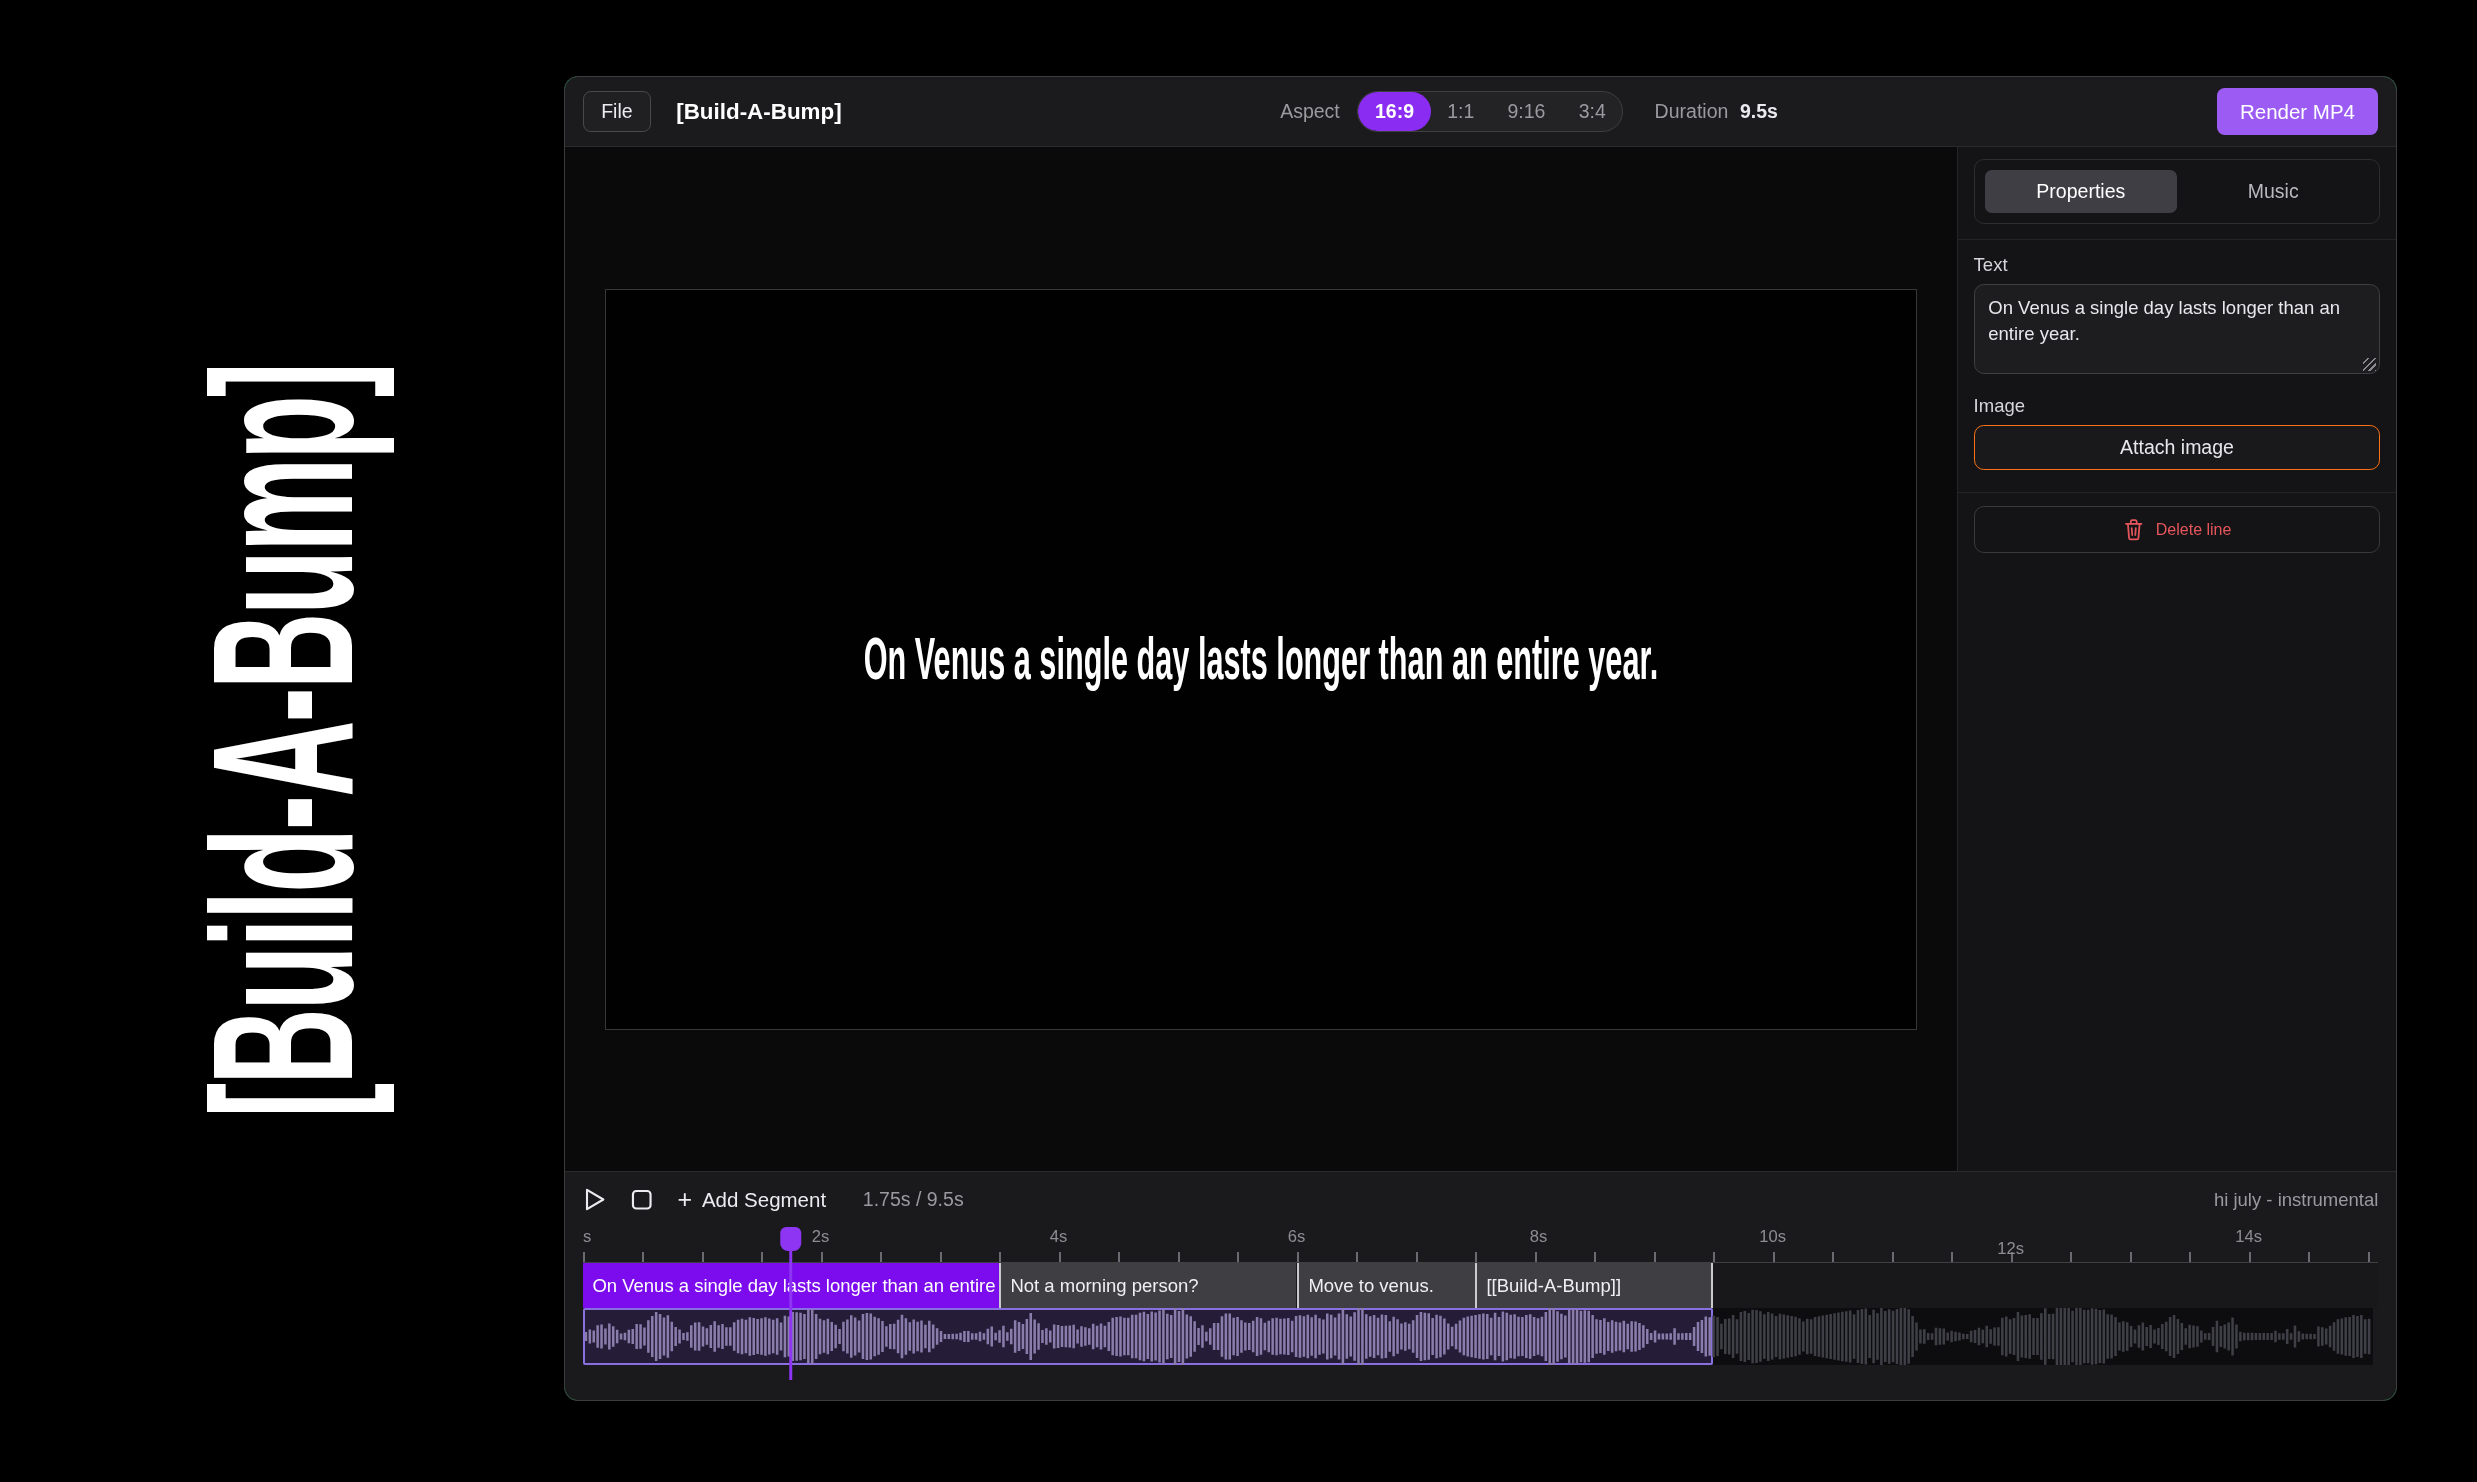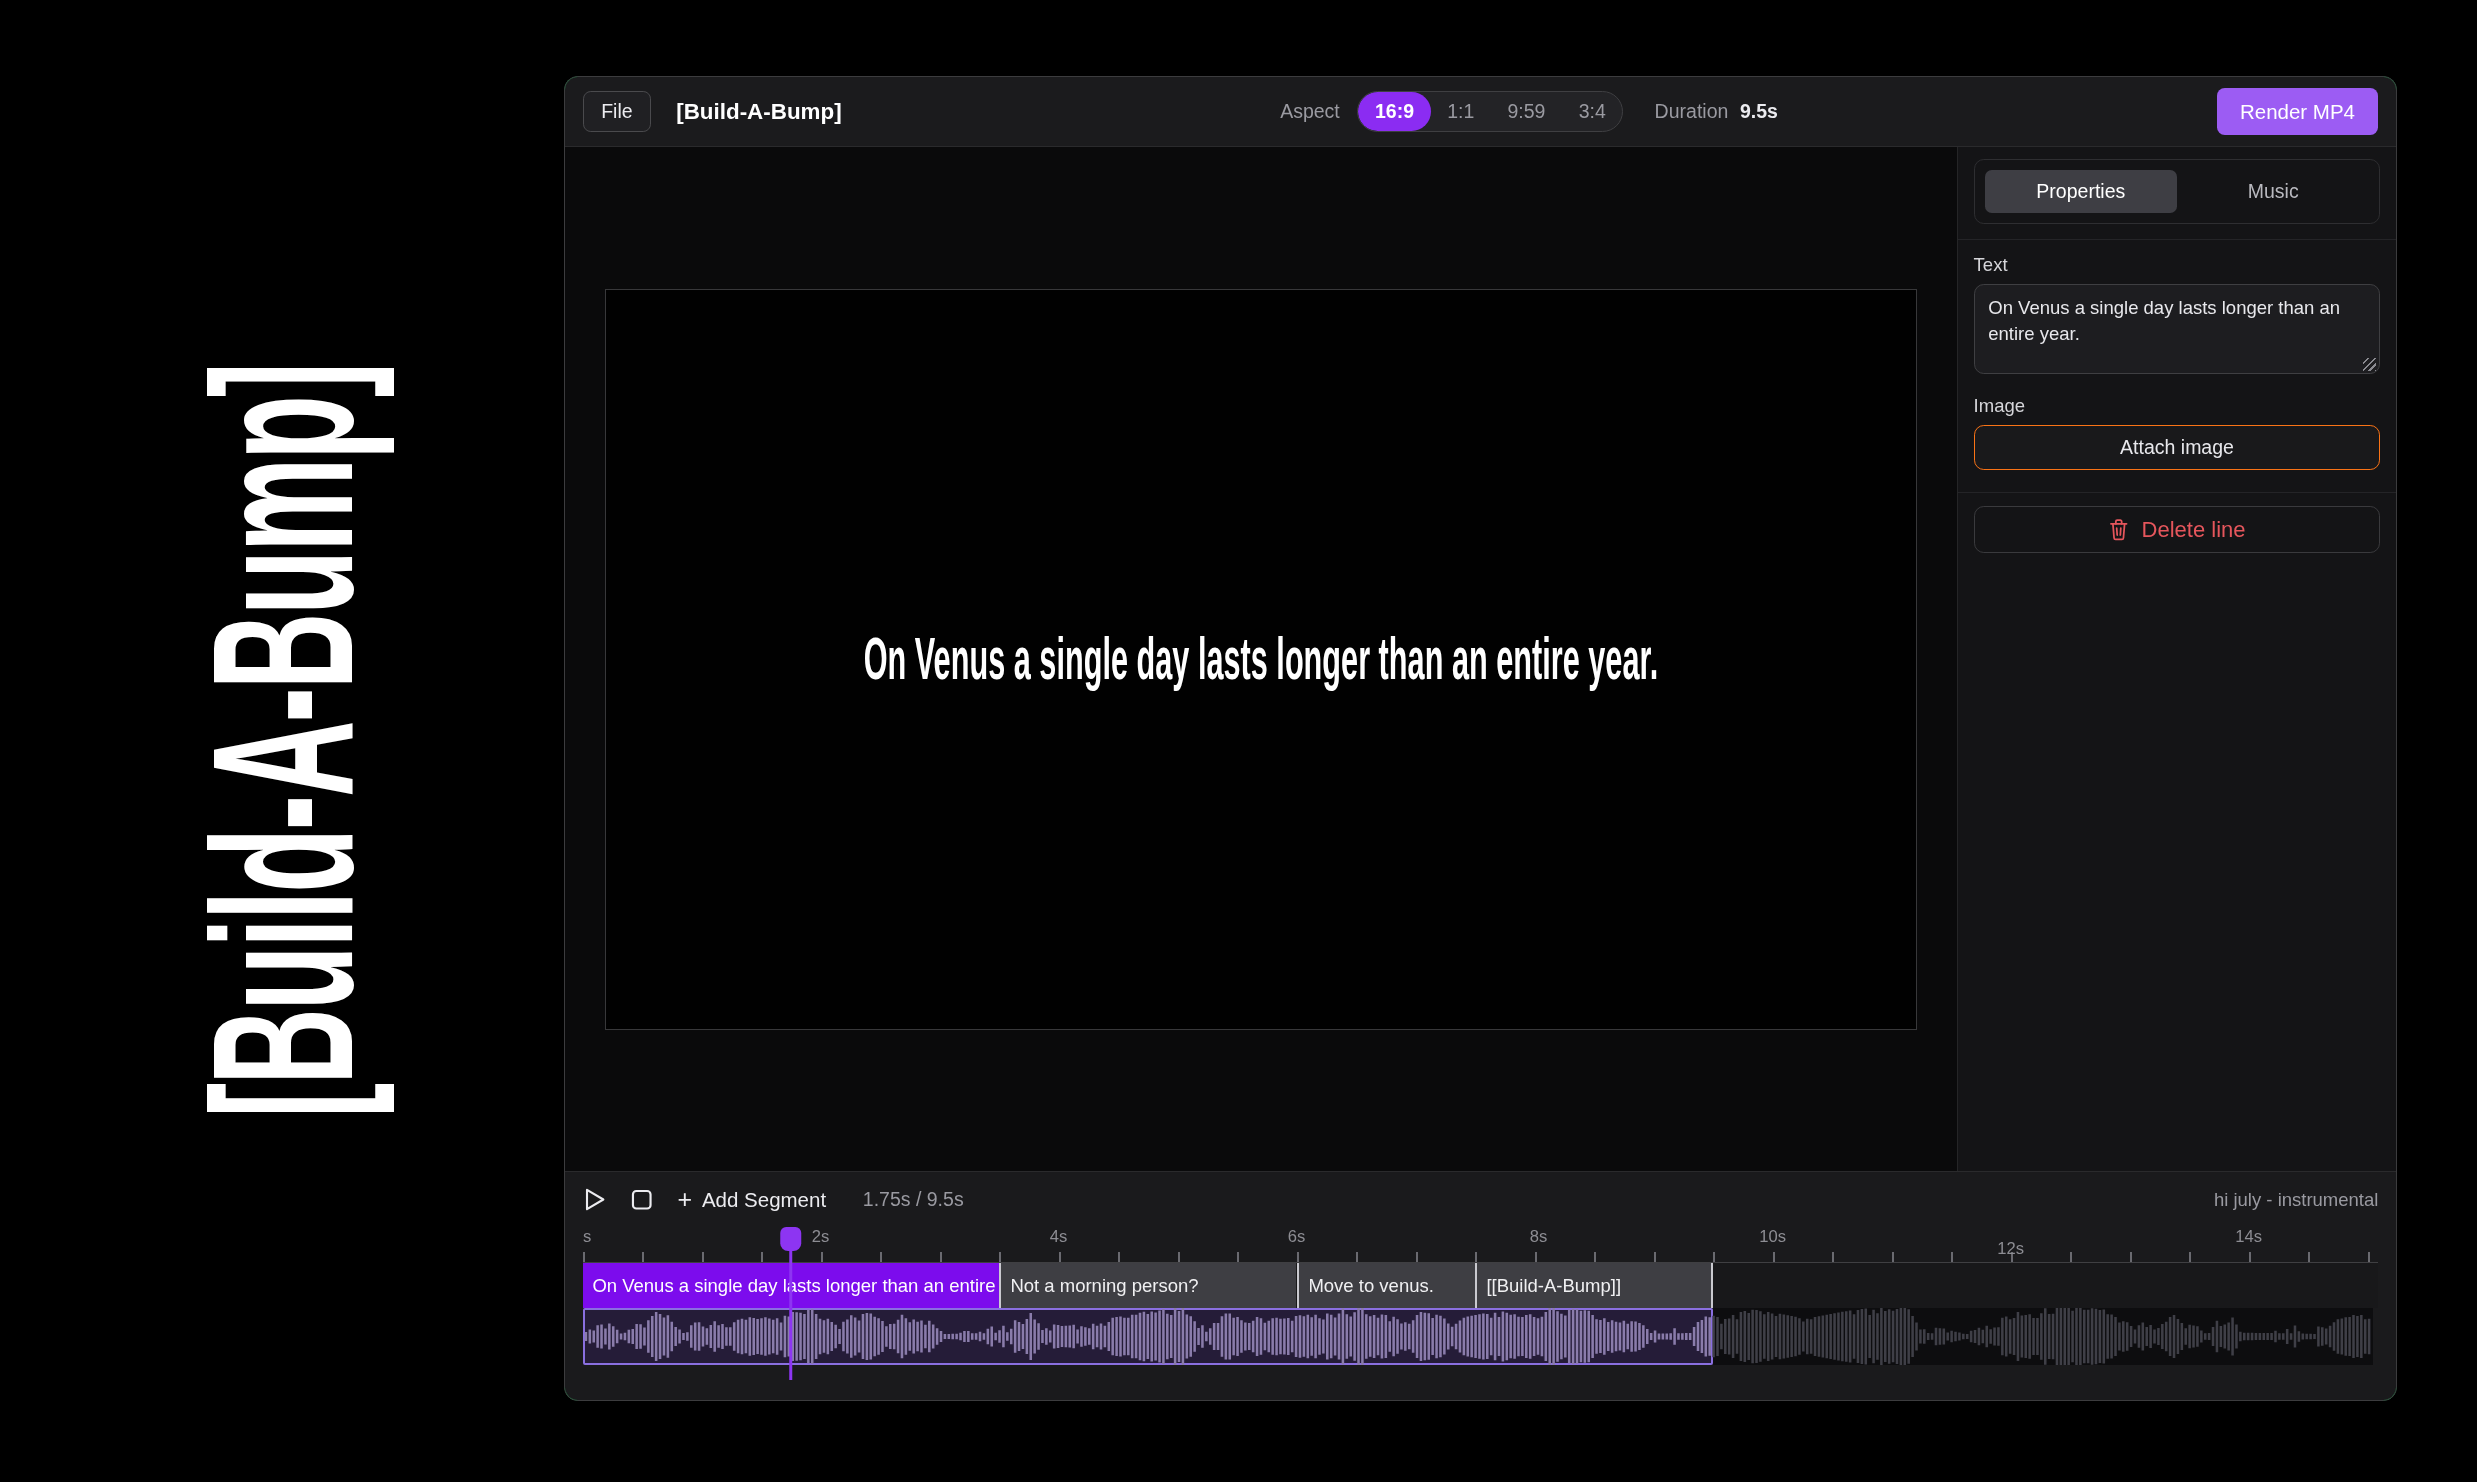--- a/index.html
+++ b/index.html
@@ -54,21 +54,21 @@
   .text-area { width: 100%; height: 90px; background: #1d1d20; border: 1px solid #3f3f42;
                border-radius: 9.8px; color: #e8e8ec; font-size: 18.5px; line-height: 1.45;
                font-family: "Liberation Sans", sans-serif; padding: 9.8px 13.7px; resize: none;
                position: relative; }
   .textarea-wrap { position: relative; margin-bottom: 17.6px; }
   .resize-grip { position: absolute; right: 4.9px; bottom: 6.8px; width: 12.7px; height: 12.7px;
                  background: repeating-linear-gradient(135deg, transparent 0 2.9px, #8a8a90 2.9px 4.9px); }
   .attach-btn { width: 100%; height: 45px; background: #19191b; border: 1px solid #f97316;
                 border-radius: 9.8px; color: #e8e8ec; font-size: 19.5px; cursor: pointer; }
   .delete-btn { width: 100%; height: 47px; background: transparent; border: 1px solid #3a3a3d;
-                border-radius: 9.8px; color: #e5565c; font-size: 22px; cursor: pointer;
+                border-radius: 9.8px; color: #e5565c; font-size: 16px; cursor: pointer;
                 display: flex; align-items: center; justify-content: center; gap: 11.7px; }
 
   
   .timeline { flex: 0 0 229px; background: #1a1a1c; border-top: 1px solid #2a2a2c;
               padding: 0 17.6px; position: relative; }
   .tl-controls { height: 55px; display: flex; align-items: center; gap: 25px; }
   .icon-btn { background: none; border: none; cursor: pointer; display: flex; align-items: center; }
   .add-seg-btn { background: none; border: none; color: #ececf0; font-size: 20.5px; cursor: pointer;
                  display: flex; align-items: center; gap: 9.8px; }
   .plus-glyph { font-size: 25px; font-weight: normal; color: #ececf0; }
@@ -109,21 +109,21 @@
 
   <div class="topbar">
     <button class="file-btn">File</button>
     <div class="app-title">[Build-A-Bump]</div>
 
     <div class="topbar-center">
       <span class="dim-label">Aspect</span>
       <div class="seg-control" id="aspect-control">
           <div class="seg-chip active">16:9</div>
           <div class="seg-chip">1:1</div>
-          <div class="seg-chip">9:59</div>
+          <div class="seg-chip">9:16</div>
           <div class="seg-chip">3:4</div>
         </div>
       <div class="duration-group">
         <span class="dim-label">Duration</span>
         <span class="duration-value">9.5s</span>
       </div>
     </div>
 
     <button class="render-btn">Render MP4</button>
   </div>

